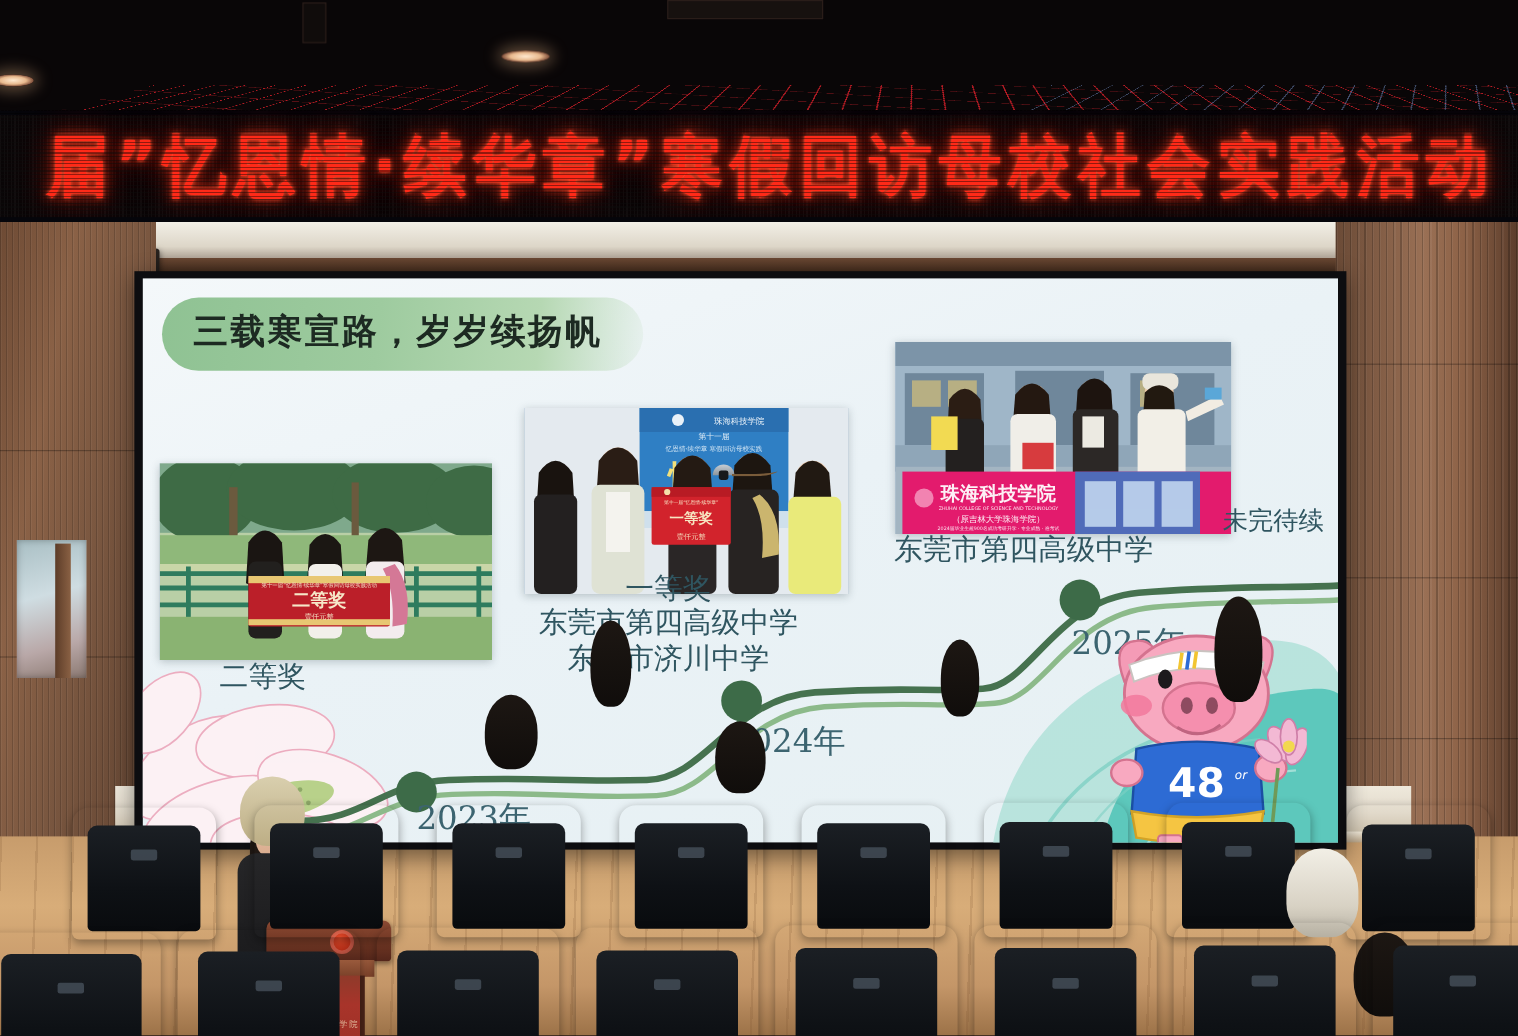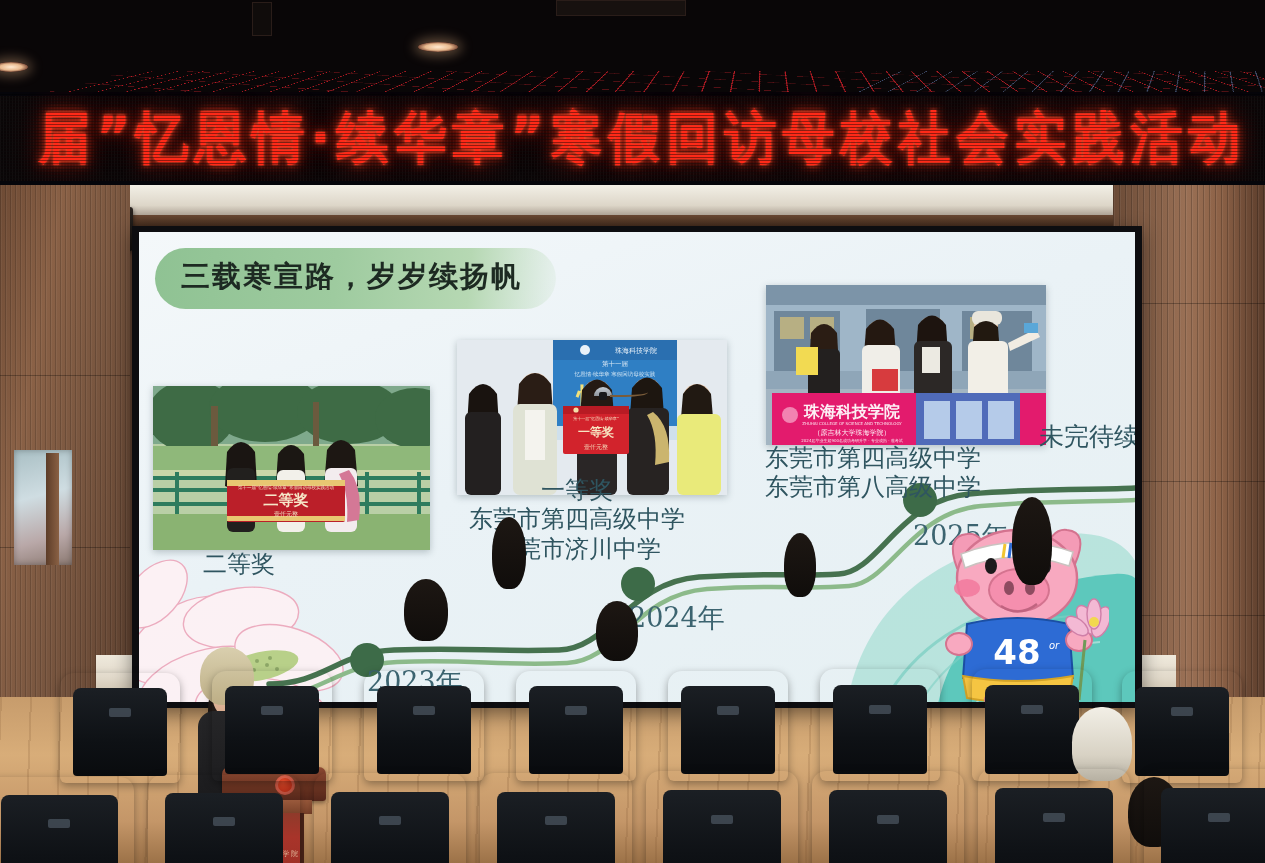--- a/index.html
+++ b/index.html
@@ -133,21 +133,20 @@
     position:absolute; left:96px; top:470px; width:1080px; height:40px;
     background:linear-gradient(180deg,#efe9dc 0%,#e2dacb 55%,#cdc2ad 100%);
   }
 
   
   .screen-frame {
     position:absolute; left:112px; top:41px; width:1010px; height:482px;
     background:#0d0d10;
     padding:6px 7px;
     box-shadow:0 6px 18px rgba(0,0,0,.45);
-    margin-left:20px;
   }
   .slide {
     position:relative; width:100%; height:100%; overflow:hidden;
     background:linear-gradient(160deg,#f4f8fa 0%,#eaf2f6 45%,#e6f0f3 100%);
   }
 
   
   .lotus {
     position:absolute; left:-28px; bottom:-48px; width:300px; height:260px;
     opacity:.95;
@@ -572,25 +571,24 @@
 
         <div class="tl-text" style="left:330px; top:244px; font-size:24px; text-align:center;">
           <span class="big">一等奖</span>
           <span class="big">东莞市第四高级中学</span>
           <span class="big">东莞市济川中学</span>
         </div>
         <div class="tl-year" style="left:490px; top:368px; font-size:27px;">2024年</div>
 
         <div class="tl-text" style="left:626px; top:212px; font-size:24px; text-align:center;">
           <span class="big">东莞市第四高级中学</span>
-          <span class="big">东莞市第八高级中学</span>
         </div>
         <div class="tl-year" style="left:774px; top:286px; font-size:27px;">2025年</div>
 
-        <div class="tl-text" style="left:900px; top:190px; font-size:25px;">
+        <div class="tl-text" style="left:900px; top:190px; font-size:21px;">
           <span class="big">未完待续</span>
         </div>
 
         <svg style="position:absolute; right:26px; bottom:-6px; width:176px; height:196px;" viewBox="0 0 176 196">
 
           <path d="M24,56 q-12,-32 10,-34 q16,-2 22,24 Z" fill="#f49bb6" stroke="#d4738f" stroke-width="2"></path>
           <path d="M142,52 q14,-32 -8,-34 q-16,-2 -22,24 Z" fill="#f49bb6" stroke="#d4738f" stroke-width="2"></path>
 
           <ellipse cx="84" cy="66" rx="60" ry="48" fill="#f8a9c0" stroke="#d4738f" stroke-width="2.4"></ellipse>
 

